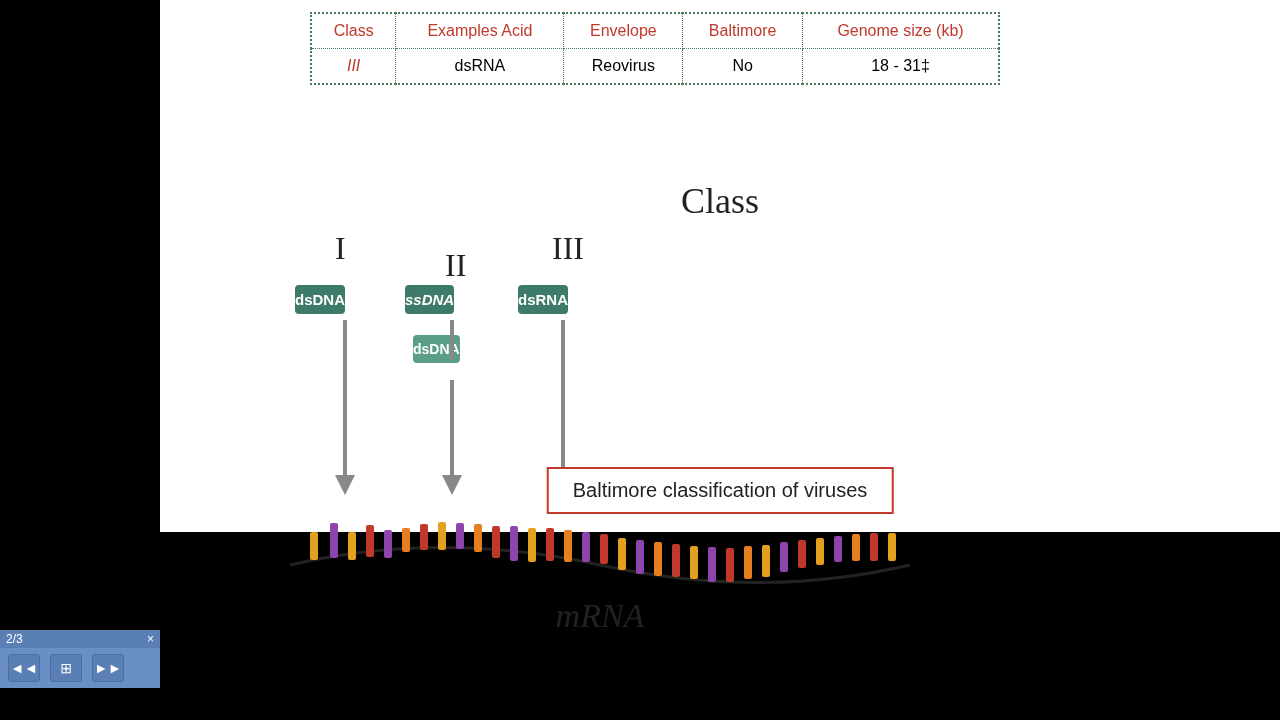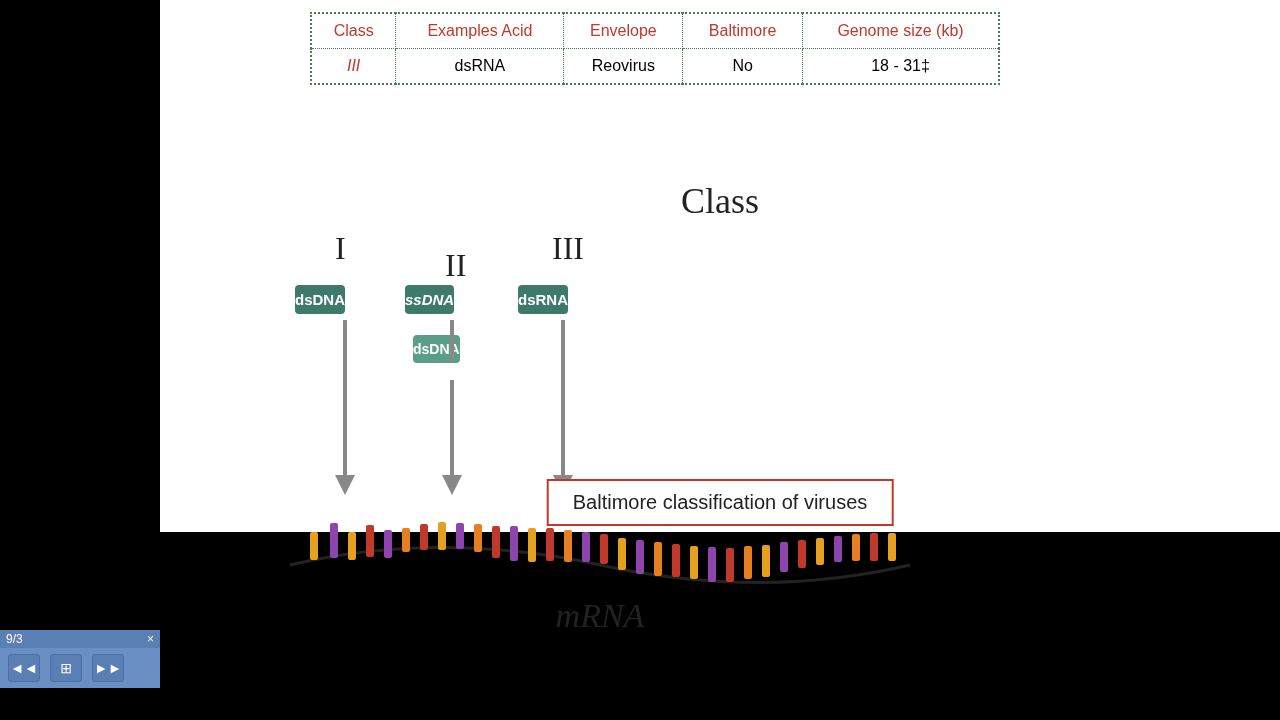--- a/index.html
+++ b/index.html
@@ -170,21 +170,21 @@
       transform: translateX(-50%);
       font-size: 34px;
       font-family: Georgia, serif;
       color: #222;
       font-style: italic;
     }
 
     
     .bottom-title {
       position: absolute;
-      bottom: 6px;
+      bottom: 18px;
       left: 50%;
       transform: translateX(-50%);
       border: 2px solid #c0392b;
       padding: 10px 24px;
       font-size: 20px;
       color: #222;
       background: #fff;
       white-space: nowrap;
     }
 
@@ -332,21 +332,21 @@
     <div class="mrna-label">mRNA</div>
 
   </div>
 
   <div class="bottom-title">Baltimore classification of viruses</div>
 
 </div>
 
 <div class="nav-bar">
   <div class="nav-header">
-    <span>9/3</span>
+    <span>2/3</span>
     <span style="cursor:pointer;">×</span>
   </div>
   <div class="nav-controls">
     <button class="nav-btn">◄◄</button>
     <button class="nav-btn">⊞</button>
     <button class="nav-btn">►►</button>
   </div>
 </div>
 
 </body></html>

